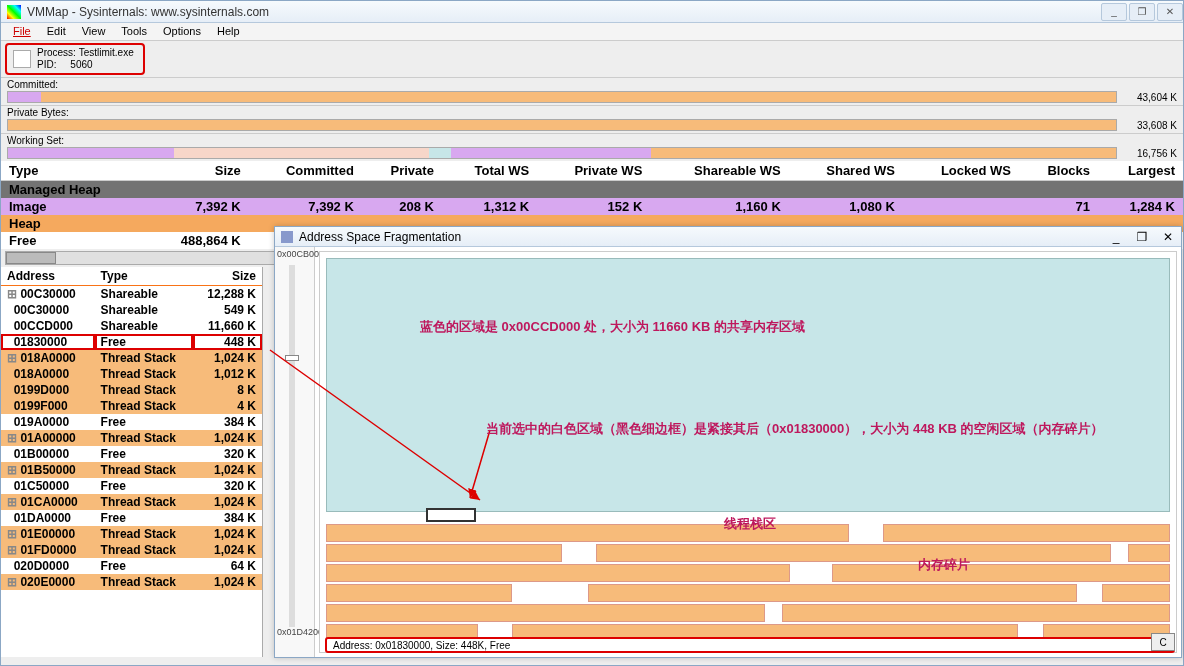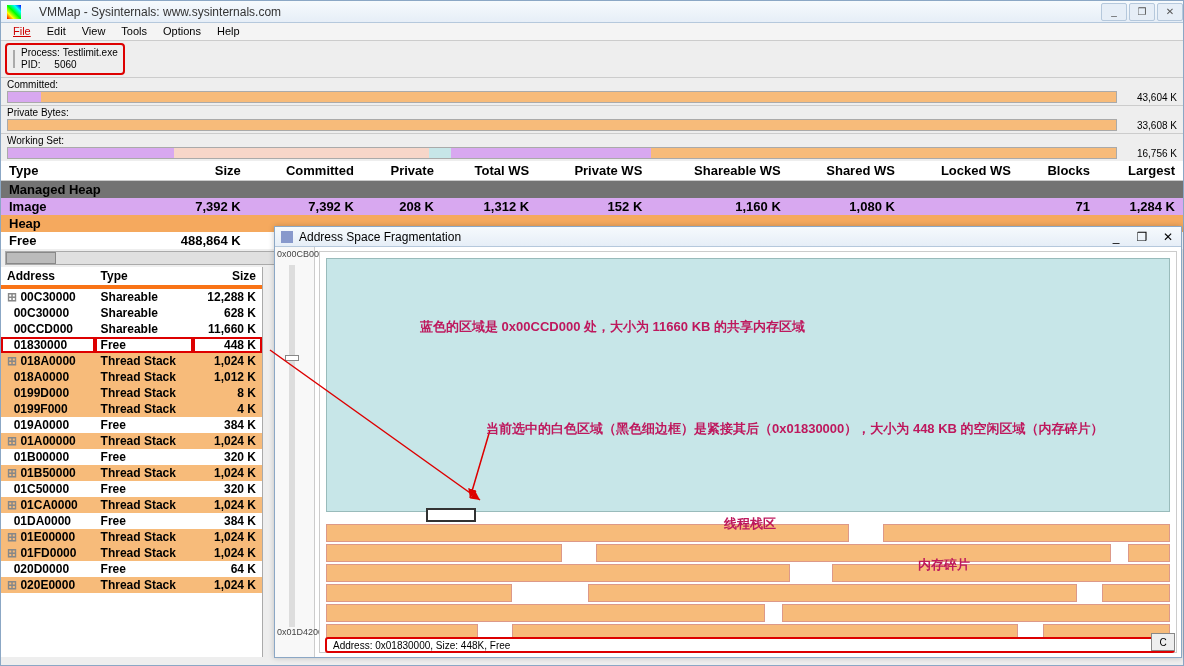--- a/index.html
+++ b/index.html
@@ -1,31 +1,31 @@
 <!DOCTYPE html>
 <html><head>
 <meta charset="utf-8">
 <style>
 * { box-sizing: border-box; margin: 0; padding: 0; font-family: "Segoe UI", Tahoma, Arial, sans-serif; }
 body { width: 1184px; height: 666px; background: #f0f0f0; font-size: 11px; overflow: hidden; position: relative; }
 
 
 .main-window { position: absolute; left: 0; top: 0; width: 1184px; height: 666px; background: #eee; border: 1px solid #8ba7c5; }
-.titlebar { height: 22px; background: linear-gradient(#f6fafd,#e6eef7); display: flex; align-items: center; padding-left: 6px; border-bottom: 1px solid #b5c8dc; gap: 12px; }
+.titlebar { height: 22px; background: linear-gradient(#f6fafd,#e6eef7); display: flex; align-items: center; padding-left: 6px; border-bottom: 1px solid #b5c8dc; }
 .titlebar .icon { width: 14px; height: 14px; background: linear-gradient(45deg,#f00,#ff0,#0f0,#0ff,#00f); margin-right: 6px; }
 .titlebar .title { flex: 1; font-size: 12px; color: #333; }
 .titlebar .winbtns { display: flex; }
 .titlebar .winbtns div { width: 26px; height: 18px; margin-left: 2px; background: #e6eef7; border: 1px solid #b5c8dc; border-radius: 2px; display:flex;align-items:center;justify-content:center;font-size:10px;color:#555; }
 
 .menubar { height: 18px; background: #f4f4f4; border-bottom: 1px solid #ccc; display: flex; padding-left: 4px; }
 .menubar span { padding: 2px 8px; font-size: 11px; cursor: default; }
 .menubar span:first-child { color: #c00; text-decoration: underline; }
 .menubar span { text-decoration: underline; text-decoration-color: transparent; }
 
-.procbox { margin: 2px 4px; border: 2px solid #d00; border-radius: 4px; padding: 2px 6px; display: flex; align-items: center; width: 120px; }
+.procbox { margin: 2px 4px; border: 2px solid #d00; border-radius: 4px; padding: 2px 6px; display: flex; align-items: center; width: 140px; }
 .procbox .ico { width: 18px; height: 18px; border:1px solid #aaa; margin-right:6px; background:#fff; }
 .procbox .lbl { font-size:10px; line-height:1.2; }
 
 .section-label { font-size:10px; padding:1px 6px; background:#eee; border-top:1px solid #ccc;}
 .barrow { display:flex; align-items:center; padding:0 6px 2px 6px; }
 .bar { flex:1; height:12px; background:#fff; border:1px solid #aaa; position:relative; overflow:hidden; }
 .bar .seg { position:absolute; top:0; bottom:0; }
 .barval { width:60px; text-align:right; font-size:10px; padding-left:6px; }
 
 
@@ -39,21 +39,21 @@
 .row-heap    { background:#f5a95e; }
 .row-free    { background:#ffffff; }
 
 .scroll-h { height:14px; background:#e0e0e0; border:1px solid #aaa; margin:2px 4px; position:relative; }
 .scroll-h .thumb { position:absolute; left:0; width:50px; top:0; bottom:0; background:#bbb; border:1px solid #888; }
 
 
 .lower { display:flex; height: 390px; }
 .left-list { width: 262px; border-right:1px solid #aaa; overflow:hidden; background:#fff; }
 .left-list table { width:100%; border-collapse:collapse; font-size:12px; font-weight:bold; }
-.left-list th { text-align:left; padding:2px 6px; background:#fff; border-bottom:4px solid #f97316; }
+.left-list th { text-align:left; padding:2px 6px; background:#fff; border-bottom:1px solid #f97316; }
 .left-list th.num, .left-list td.num { text-align:right; }
 .left-list td { padding:1px 6px; white-space:nowrap; }
 .left-list tr.shareable { background:#fff; }
 .left-list tr.threadstack { background:#f7bb7a; }
 .left-list tr.free { background:#fff; }
 .left-list tr.selected td { outline:2px solid #d00; outline-offset:-2px; }
 
 
 .addr-window { position:absolute; left:274px; top:226px; width:908px; height:432px; background:#fff; border:1px solid #8ba7c5; box-shadow:0 0 6px rgba(0,0,0,.2); }
 .addr-window .titlebar2 { height:20px; background:linear-gradient(#f6fafd,#e6eef7); border-bottom:1px solid #b5c8dc; display:flex; align-items:center; padding-left:6px; font-size:12px; }
@@ -229,21 +229,21 @@
           </thead>
         <tbody id="addr-body">
             <tr class="shareable">
               <td><span style="color:#888">⊞</span> 00C30000</td>
               <td>Shareable</td>
               <td class="num">12,288 K</td>
             </tr>
             <tr class="shareable">
               <td>&nbsp;&nbsp;00C30000</td>
               <td>Shareable</td>
-              <td class="num">628 K</td>
+              <td class="num">549 K</td>
             </tr>
             <tr class="shareable">
               <td>&nbsp;&nbsp;00CCD000</td>
               <td>Shareable</td>
               <td class="num">11,660 K</td>
             </tr>
             <tr class="free selected">
               <td>&nbsp;&nbsp;01830000</td>
               <td>Free</td>
               <td class="num">448 K</td>

